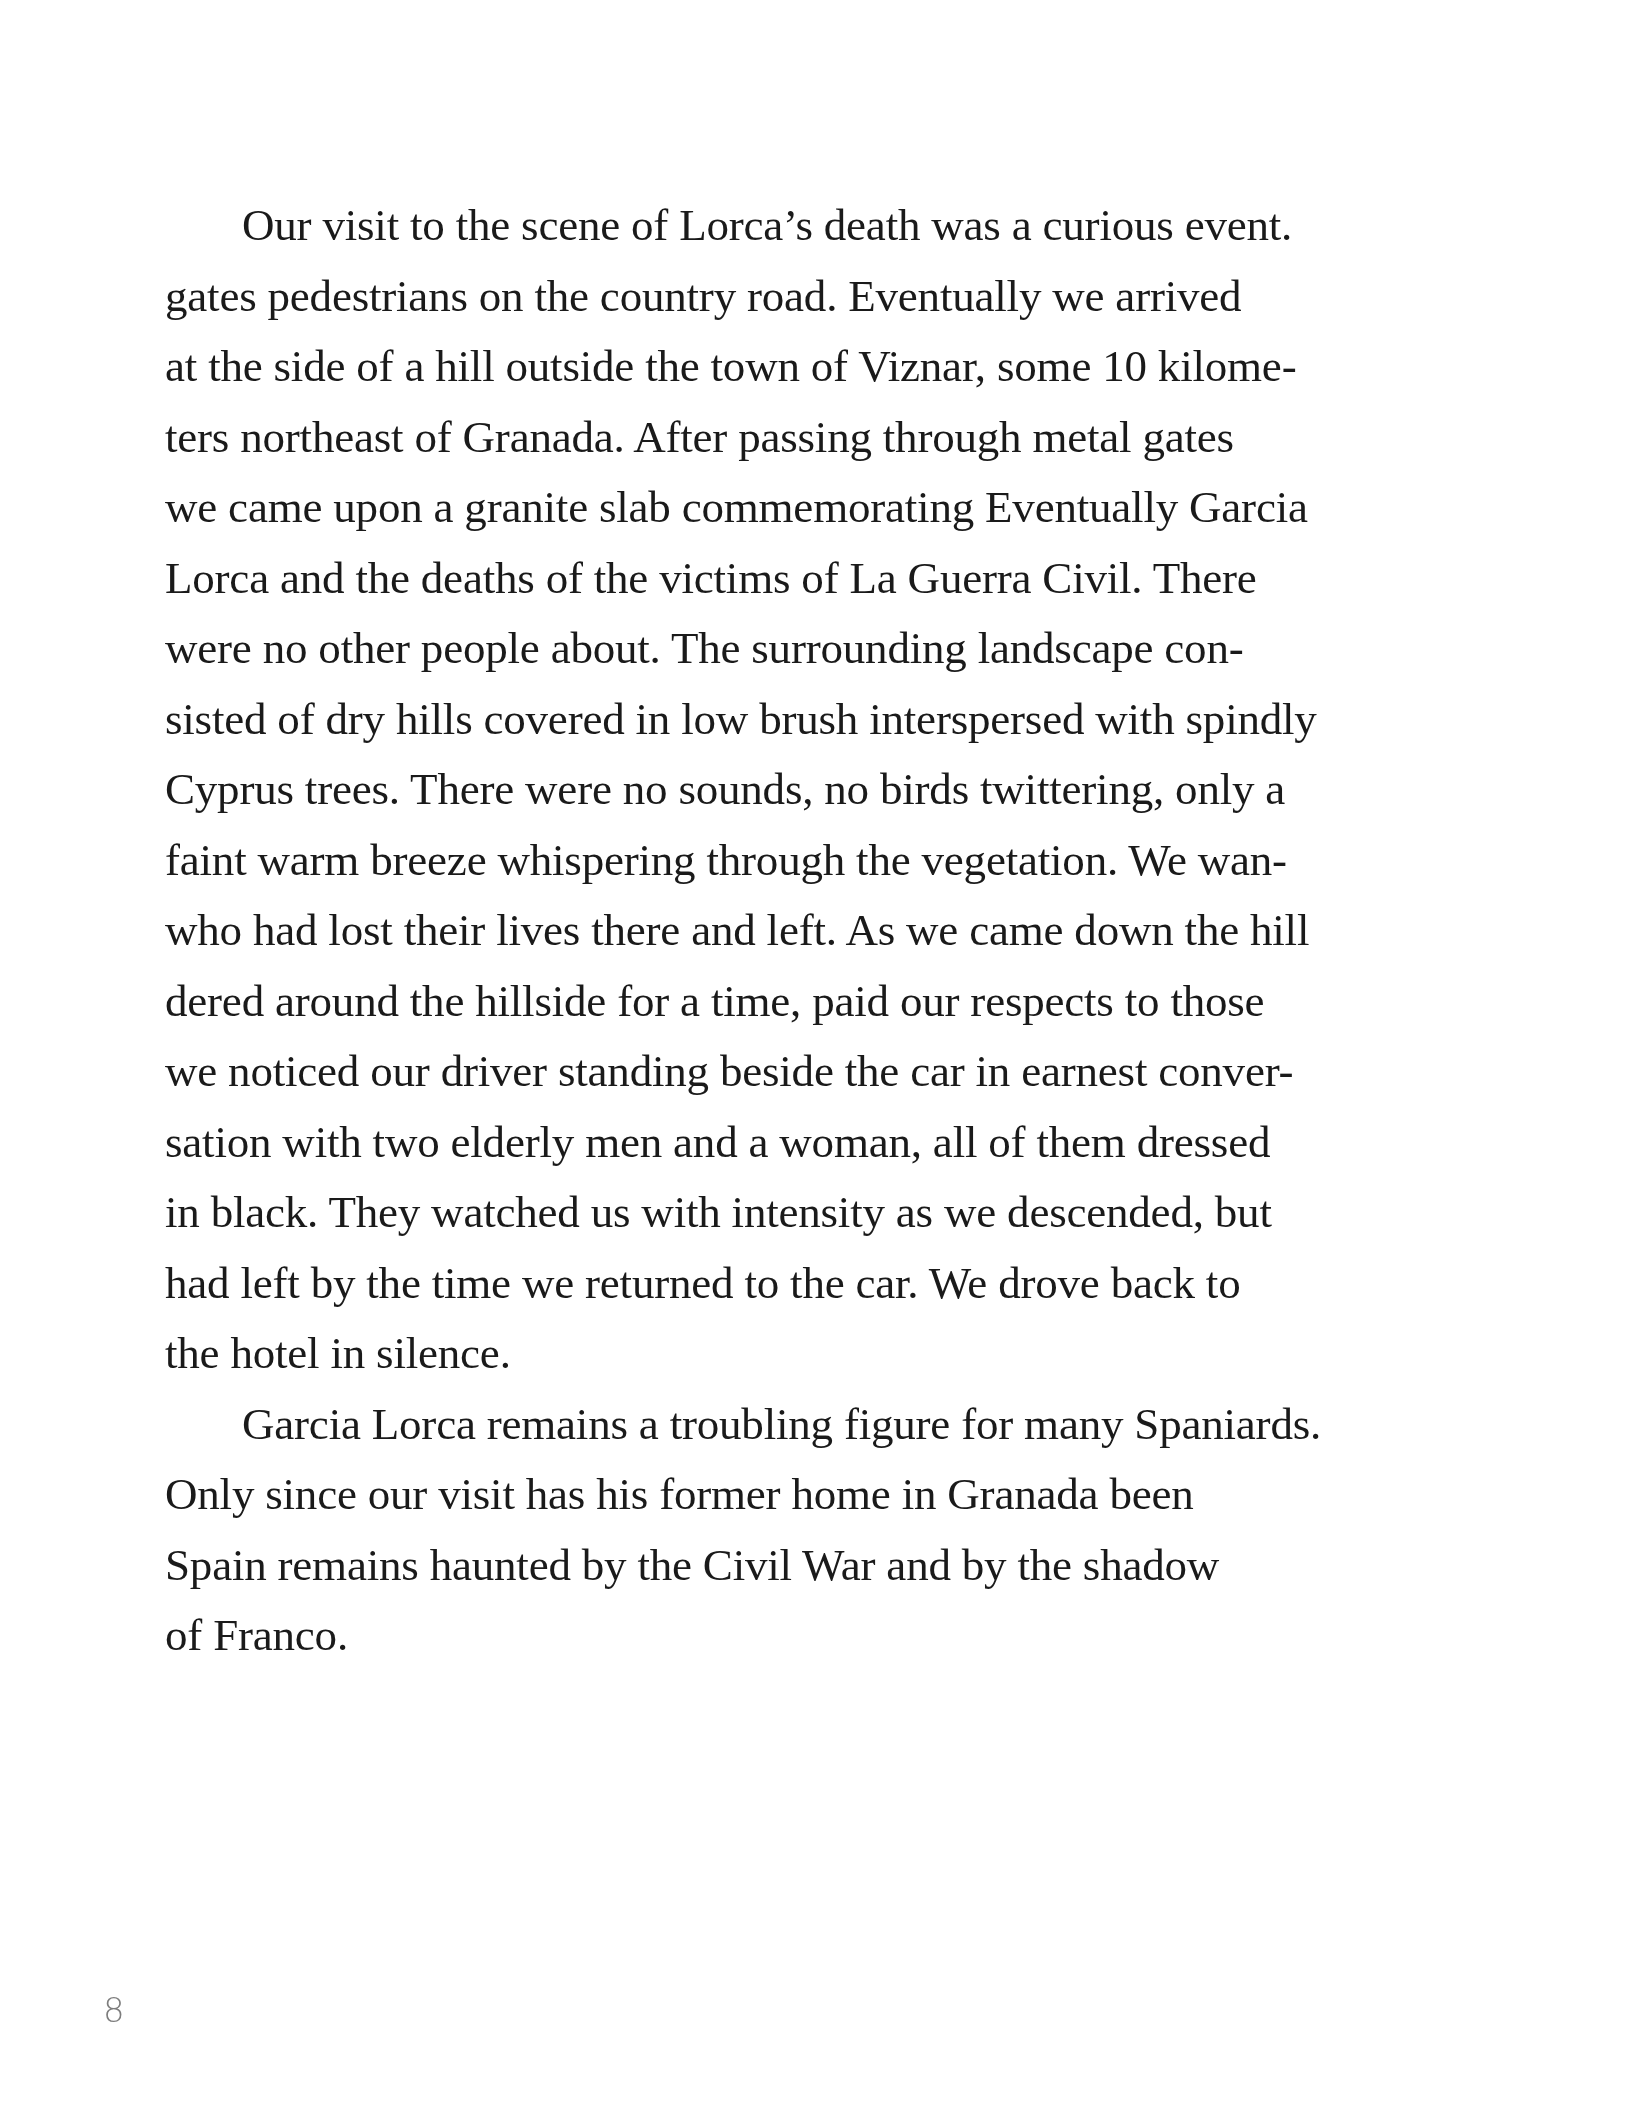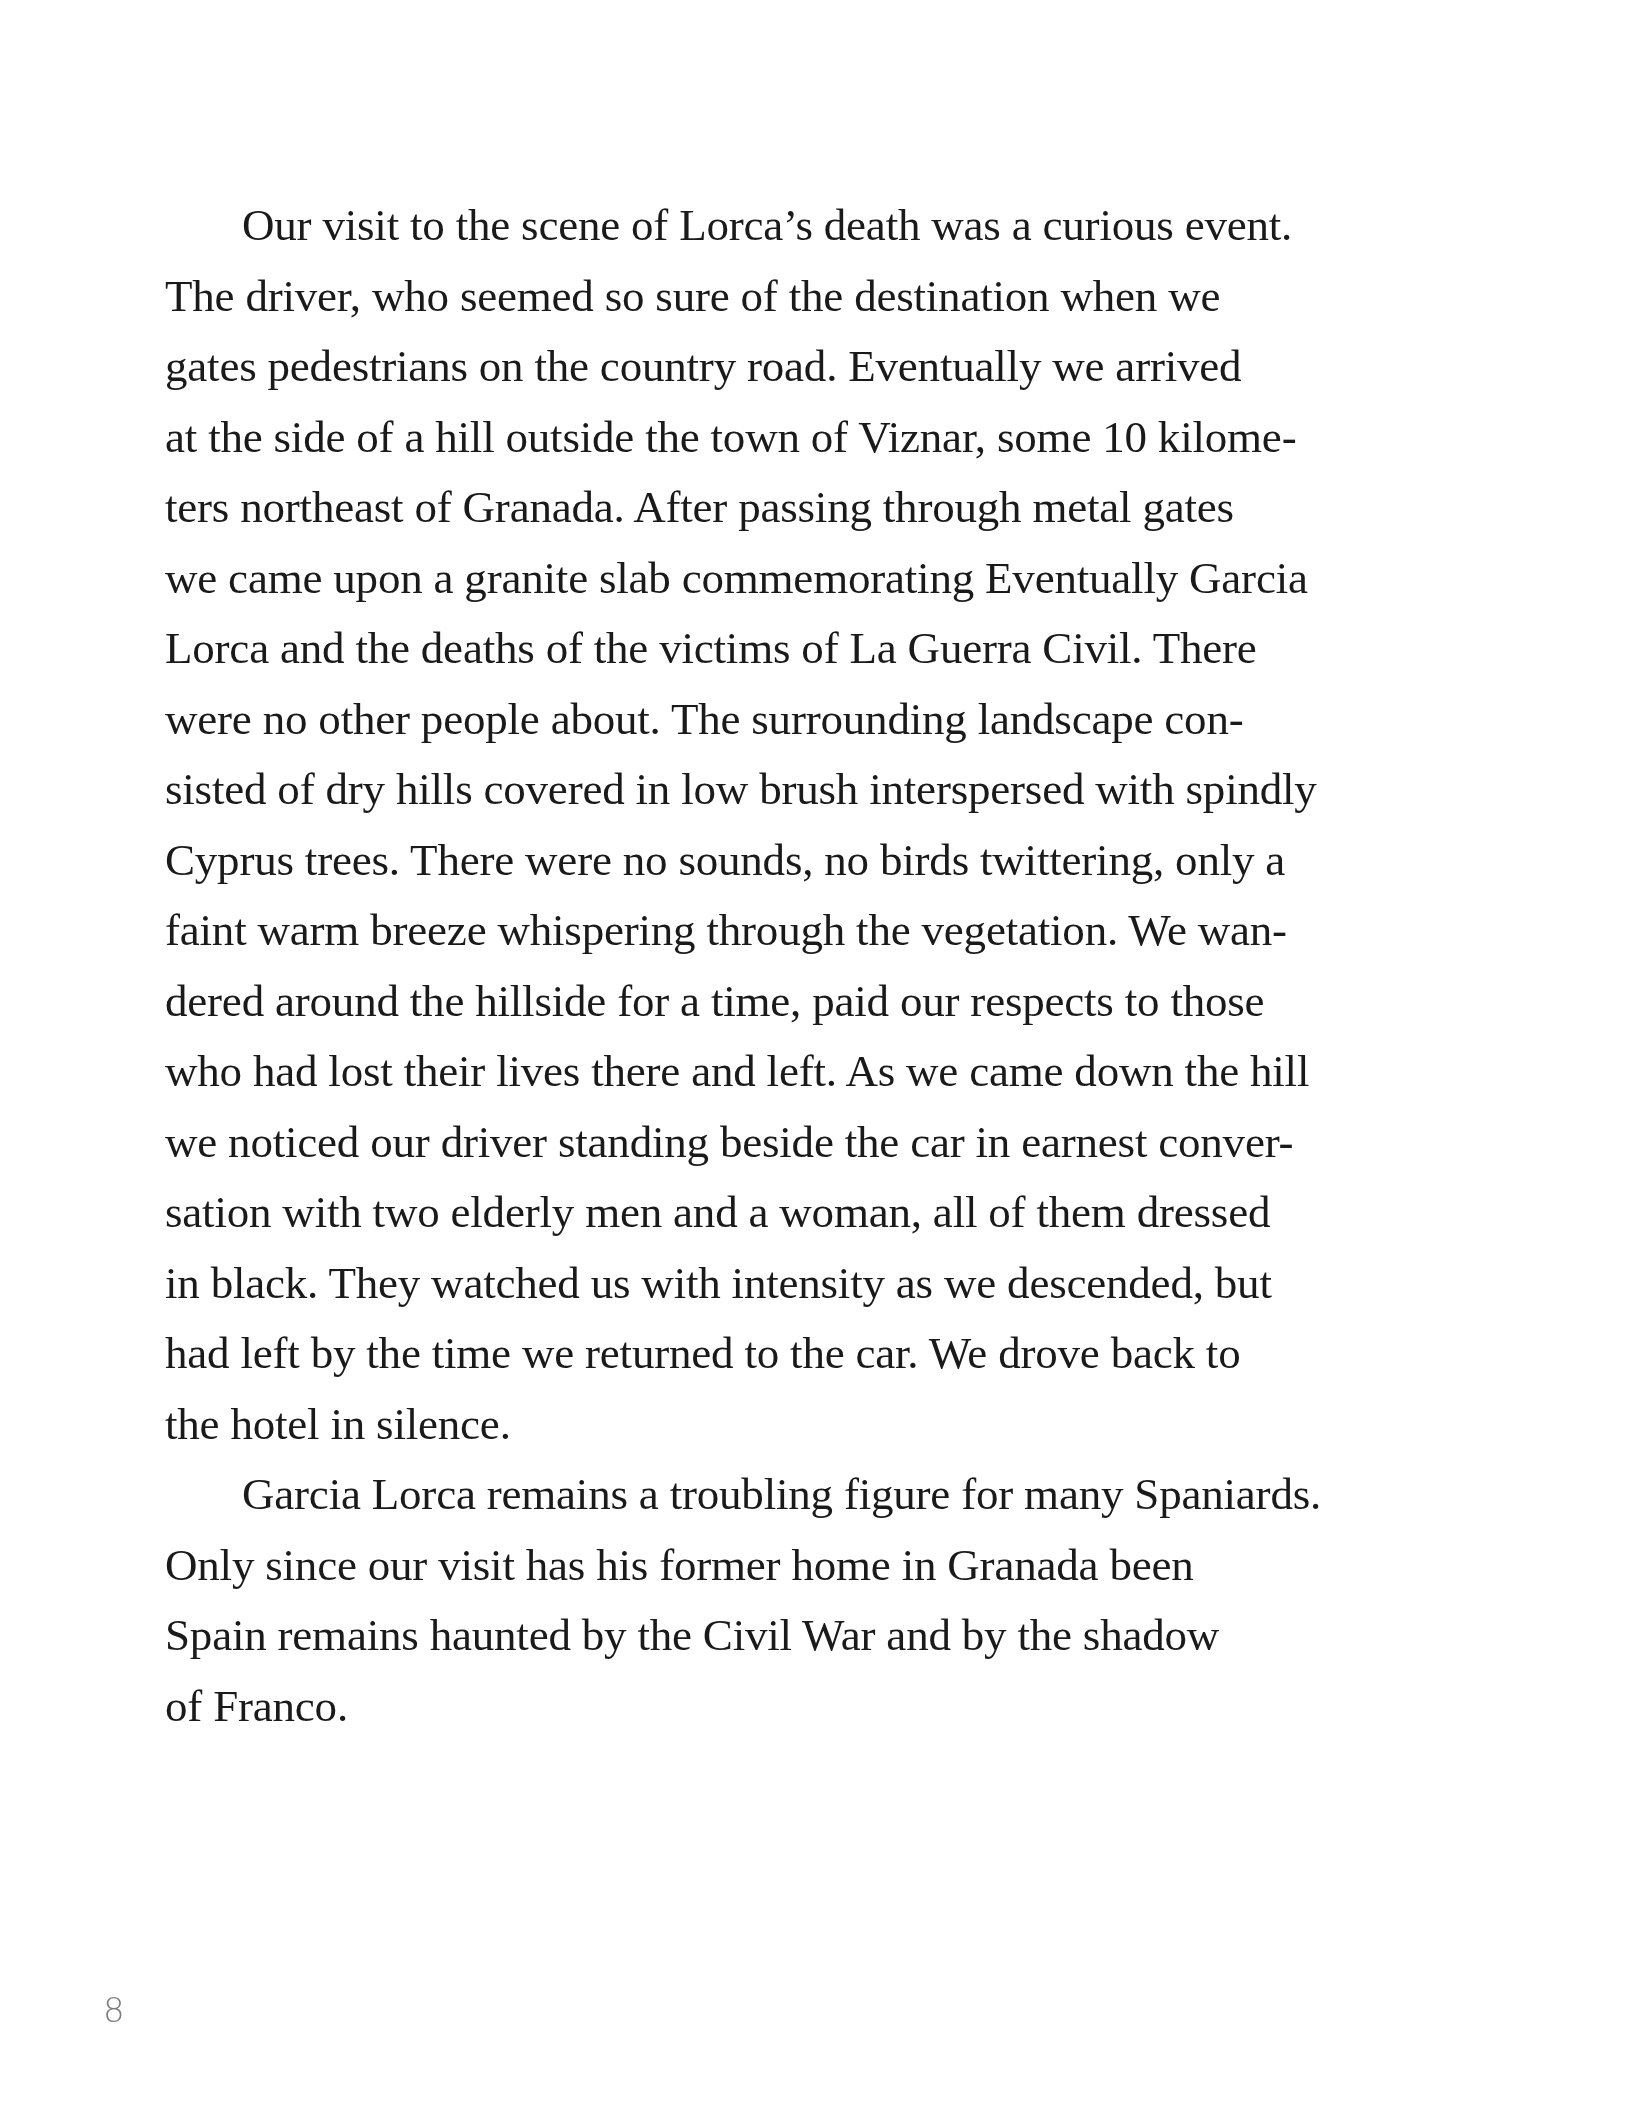--- a/index.html
+++ b/index.html
@@ -51,32 +51,31 @@
     }
   </style>
 </head>
 <body>
 
 <div class="page">
   <div class="body-text">
 
     <div>
       <span class="line indent">Our visit to the scene of Lorca’s death was a curious event.</span>
-      <span class="line">The driver, who seemed so sure of the destination when we</span>
       <span class="line">gates pedestrians on the country road. Eventually we arrived</span>
       <span class="line">at the side of a hill outside the town of Viznar, some 10 kilome-</span>
       <span class="line">ters northeast of Granada. After passing through metal gates</span>
       <span class="line">we came upon a granite slab commemorating Eventually Garcia</span>
       <span class="line">Lorca and the deaths of the victims of La Guerra Civil. There</span>
       <span class="line">were no other people about. The surrounding landscape con-</span>
       <span class="line">sisted of dry hills covered in low brush interspersed with spindly</span>
       <span class="line">Cyprus trees. There were no sounds, no birds twittering, only a</span>
       <span class="line">faint warm breeze whispering through the vegetation. We wan-</span>
+      <span class="line">who had lost their lives there and left. As we came down the hill</span>
       <span class="line">dered around the hillside for a time, paid our respects to those</span>
-      <span class="line">who had lost their lives there and left. As we came down the hill</span>
       <span class="line">we noticed our driver standing beside the car in earnest conver-</span>
       <span class="line">sation with two elderly men and a woman, all of them dressed</span>
       <span class="line">in black. They watched us with intensity as we descended, but</span>
       <span class="line">had left by the time we returned to the car. We drove back to</span>
       <span class="line">the hotel in silence.</span>
     </div>
 
     <div>
       <span class="line indent">Garcia Lorca remains a troubling figure for many Spaniards.</span>
       <span class="line">Only since our visit has his former home in Granada been</span>

